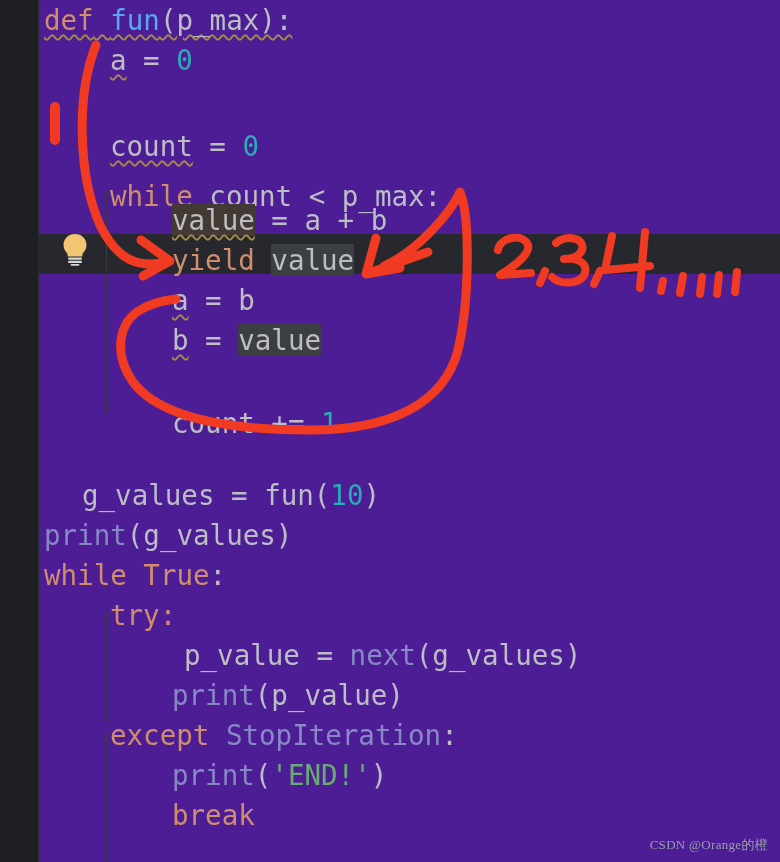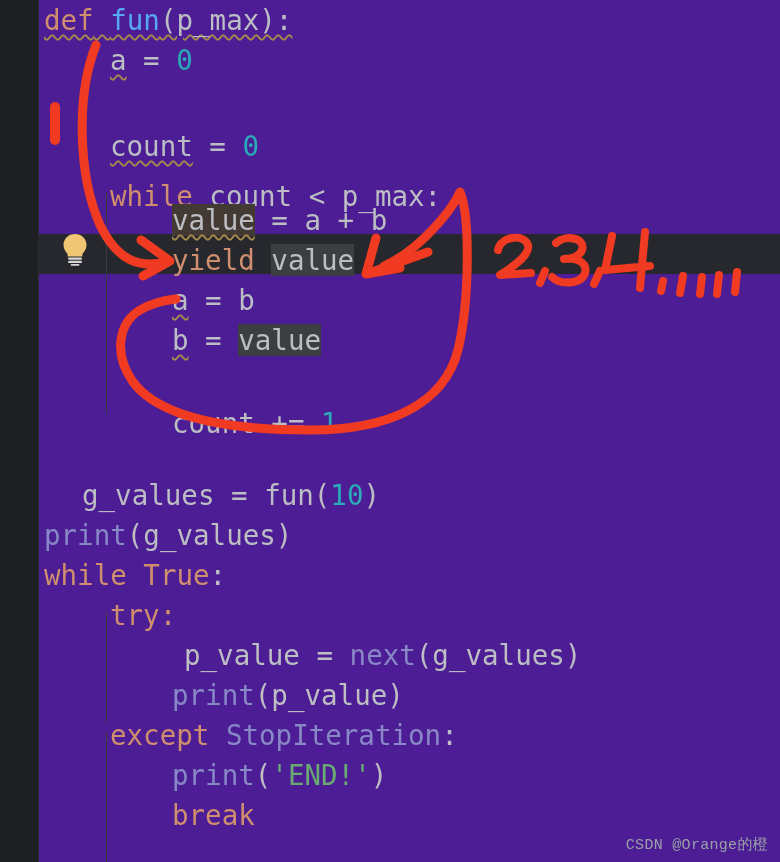--- a/index.html
+++ b/index.html
@@ -106,22 +106,22 @@
     left: 0; top: 0;
     width: 780px; height: 862px;
     pointer-events: none;
   }
 
   
   #watermark {
     position: absolute;
     right: 12px;
     bottom: 8px;
-    font-family: Liberation Mono, monospace;
-    font-size: 15px;
+    font-family: Liberation Serif, serif;
+    font-size: 13px;
     color: #9aa0a6;
     letter-spacing: 0.3px;
   }
 </style>
 </head>
 <body>
 
 <div id="screen">
 
   <div class="line-highlight" style="top:234px;"></div>

